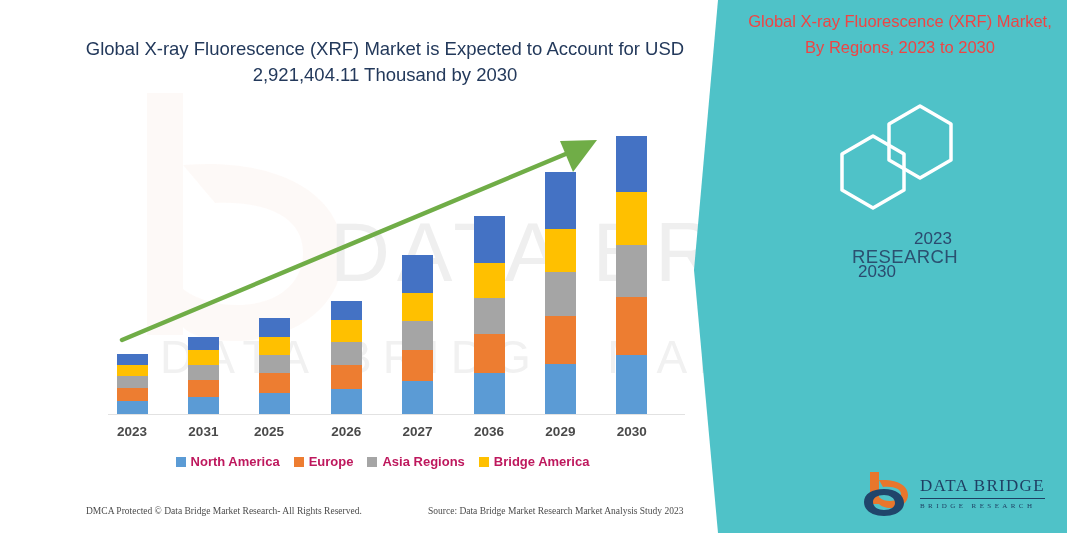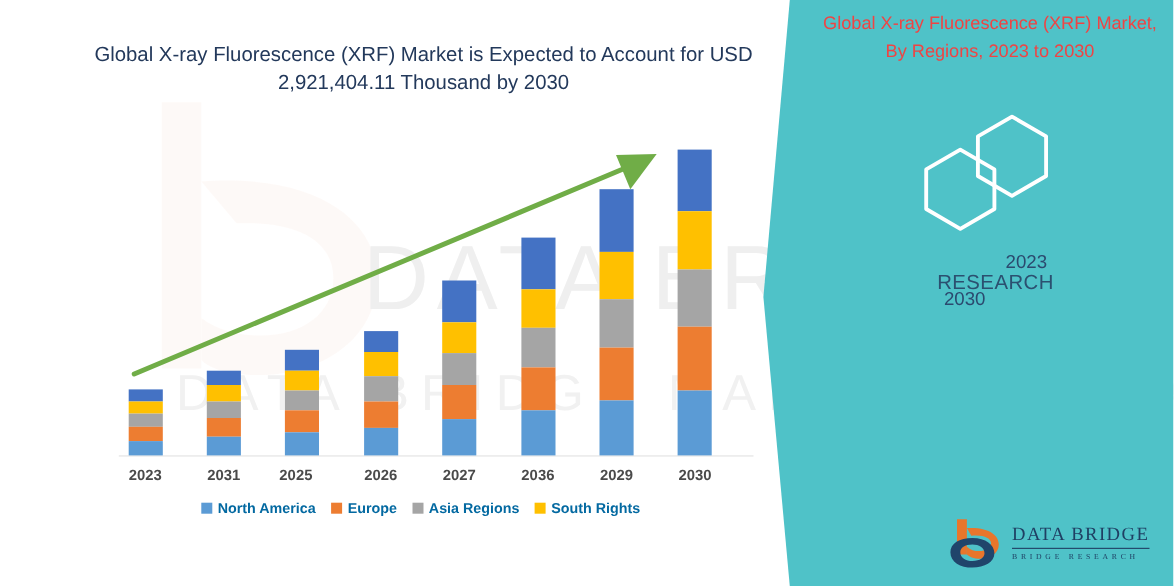--- a/index.html
+++ b/index.html
@@ -53,21 +53,21 @@
   .xlabels{position:absolute;left:60px;top:424px;width:640px;height:20px;}
   .xlab{
     position:absolute;width:60px;text-align:center;
     font-size:13.5px;font-weight:bold;color:#4a4a4a;
   }
 
   
   .legend{
     position:absolute;left:60px;top:454px;width:645px;
     display:flex;justify-content:center;align-items:flex-start;gap:14px;
-    font-size:13px;font-weight:bold;color:#0369a1;
+    font-size:13px;font-weight:bold;color:#be185d;
   }
   .lg-item{display:flex;align-items:center;gap:5px;white-space:nowrap;}
   .lg-sw{width:10px;height:10px;display:inline-block;}
 
   
   .footer{
     position:absolute;left:0;top:506px;width:710px;height:22px;
     font-family:"Liberation Serif", serif;
     font-size:9.5px;color:#4b4b4b;
   }
@@ -214,24 +214,28 @@
       <div class="lg-item">
         <span class="lg-sw" style="background: rgb(237, 125, 49);"></span>
         <span>Europe</span>
       </div>
       <div class="lg-item">
         <span class="lg-sw" style="background: rgb(165, 165, 165);"></span>
         <span>Asia Regions</span>
       </div>
       <div class="lg-item">
         <span class="lg-sw" style="background: rgb(255, 192, 0);"></span>
-        <span>South Rights</span>
+        <span>Bridge America</span>
       </div>
     </div>
 
+  <div class="footer">
+    <div class="foot-left">DMCA Protected © Data Bridge Market Research-  All Rights Reserved.</div>
+    <div class="foot-right">Source: Data Bridge Market Research  Market Analysis Study 2023</div>
+  </div>
 
   <div class="panel">
     <svg class="panel-svg" width="379" height="533" viewBox="0 0 379 533">
       <path d="M30 0 L379 0 L379 533 L30 533 L6 270 Z" fill="#4FC2C8"></path>
     </svg>
   </div>
 
   <div class="panel-title">Global X-ray Fluorescence (XRF) Market, By Regions, 2023 to 2030</div>
 
   <div class="hexwrap">

